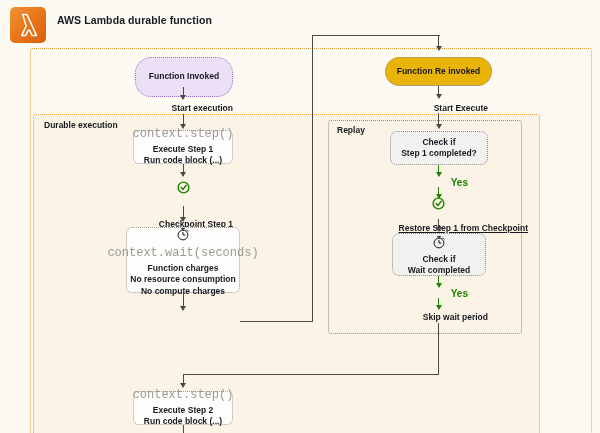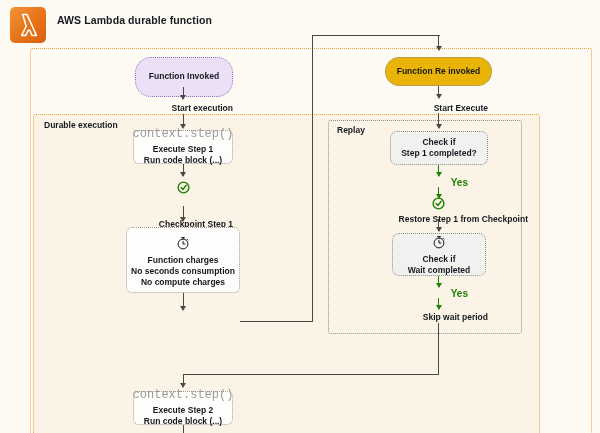--- a/index.html
+++ b/index.html
@@ -213,22 +213,23 @@
   <div class="node node-box-white" style="left:126px; top:227px; width:114px; height:66px; padding-top:4px;">
     <span class="icon-inline">
       <svg width="14" height="14" viewBox="0 0 14 14" aria-hidden="true">
         <circle cx="7" cy="8" r="4.9" fill="none" stroke="#16191f" stroke-width="1"></circle>
         <path d="M7 5.3 V8 H9" fill="none" stroke="#16191f" stroke-width="1" stroke-linecap="round"></path>
         <path d="M5.6 1.6 h2.8" stroke="#16191f" stroke-width="1" stroke-linecap="round"></path>
         <path d="M7 1.6 V3.1" stroke="#16191f" stroke-width="1" stroke-linecap="round"></path>
         <path d="M10.8 3.0 l1.1 1.1" stroke="#16191f" stroke-width="1" stroke-linecap="round"></path>
       </svg>
     </span>
+    <span class="code-line">context.wait(seconds)</span>
     <span>Function charges</span>
-    <span>No seconds consumption</span>
+    <span>No resource consumption</span>
     <span>No compute charges</span>
   </div>
 
   <div class="ln ln-v" style="left:183px; top:293px; height:16px;"></div>
   <div class="arrow-down" style="left:180.2px; top:306px;"></div>
 
   <div class="ln ln-h" style="left:240px; top:321px; width:73px;"></div>
   <div class="ln ln-v" style="left:311.6px; top:35px; height:287px;"></div>
   <div class="ln ln-h" style="left:311.6px; top:35px; width:128px;"></div>
   <div class="ln ln-v" style="left:438px; top:35px; height:13px;"></div>
@@ -259,21 +260,21 @@
 
   <div class="ln ln-v green" style="left:438px; top:187px; height:9px;"></div>
   <div class="arrow-down green" style="left:435.6px; top:194px;"></div>
 
   <div class="icon-wrap" style="left:432px; top:197px; width:13px; height:13px;">
     <svg width="13" height="13" viewBox="0 0 13 13" aria-hidden="true">
       <circle cx="6.5" cy="6.5" r="5.4" fill="none" stroke="#1d8102" stroke-width="1.4"></circle>
       <path d="M4.1 6.6 L5.9 8.5 L9.2 4.3" fill="none" stroke="#1d8102" stroke-width="1.4" stroke-linecap="round" stroke-linejoin="round"></path>
     </svg>
   </div>
-  <div class="edge-label" style="left:348px; top:214px; width:180px;">Restore Step 1 from Checkpoint</div>
+  <div class="edge-label" style="left:348px; top:223px; width:180px;text-decoration:underline;">Restore Step 1 from Checkpoint</div>
 
   <div class="ln ln-v" style="left:438px; top:219px; height:12px;"></div>
   <div class="arrow-down" style="left:435.6px; top:227px;"></div>
 
   <div class="node node-box-gray" style="left:392px; top:233px; width:94px; height:43px; padding-top:2px;">
     <span class="icon-inline">
       <svg width="14" height="14" viewBox="0 0 14 14" aria-hidden="true">
         <circle cx="7" cy="8" r="4.9" fill="none" stroke="#16191f" stroke-width="1"></circle>
         <path d="M7 5.3 V8 H9" fill="none" stroke="#16191f" stroke-width="1" stroke-linecap="round"></path>
         <path d="M5.6 1.6 h2.8" stroke="#16191f" stroke-width="1" stroke-linecap="round"></path>

